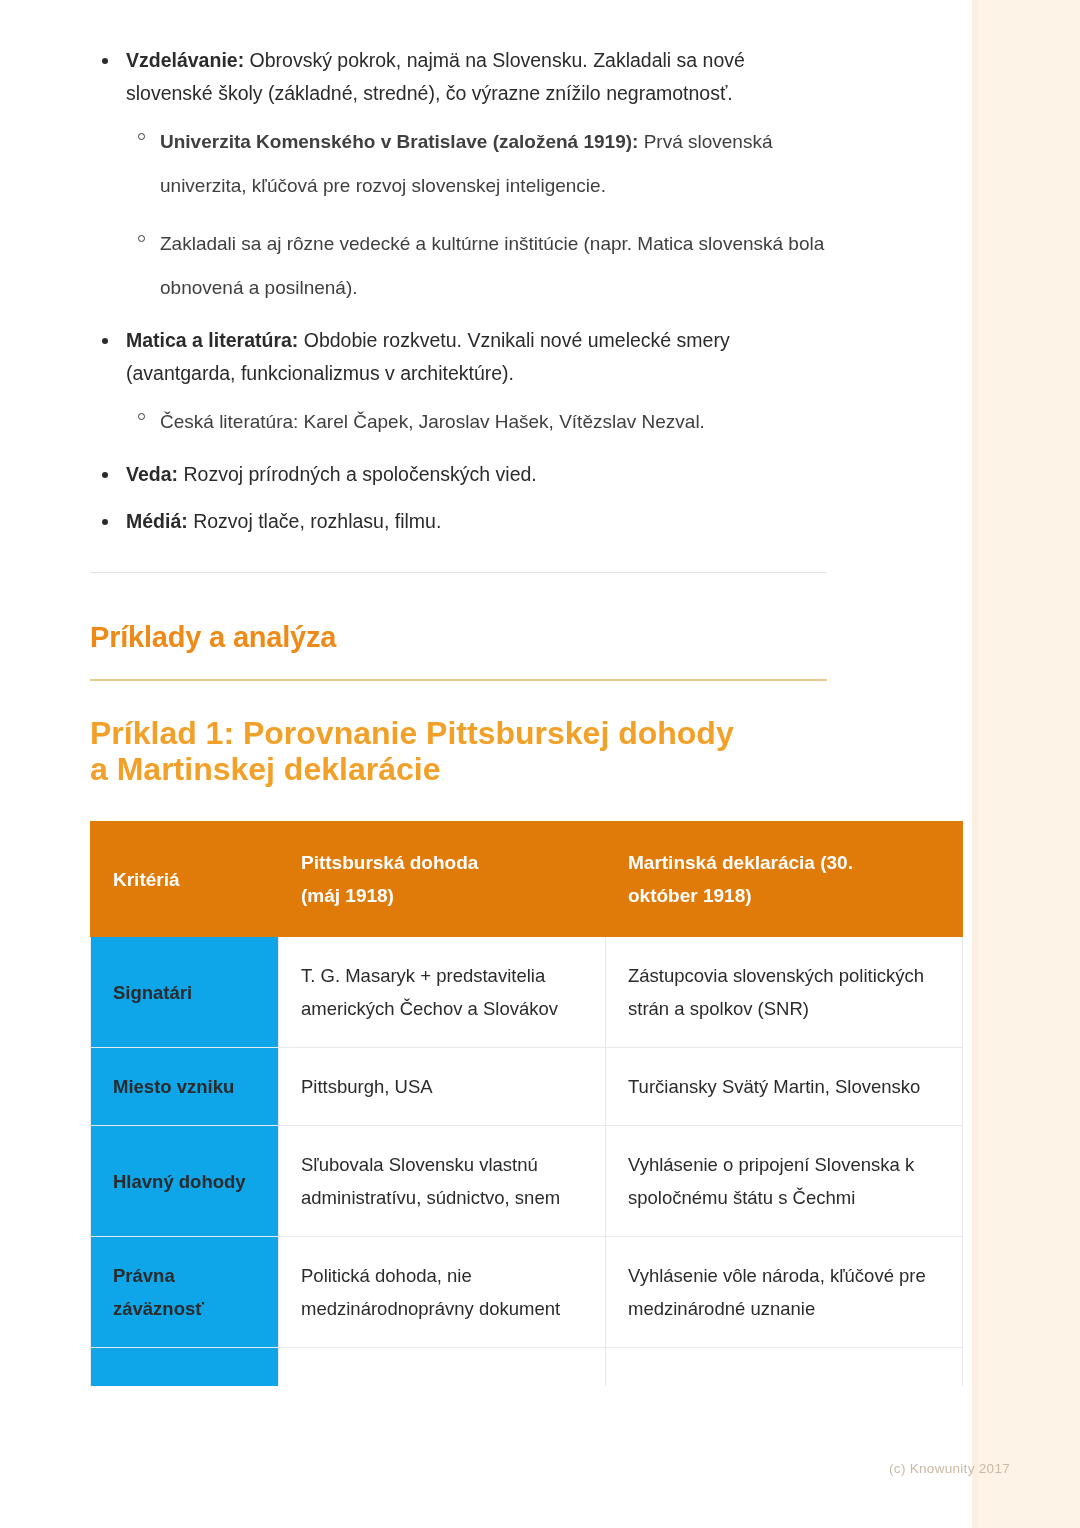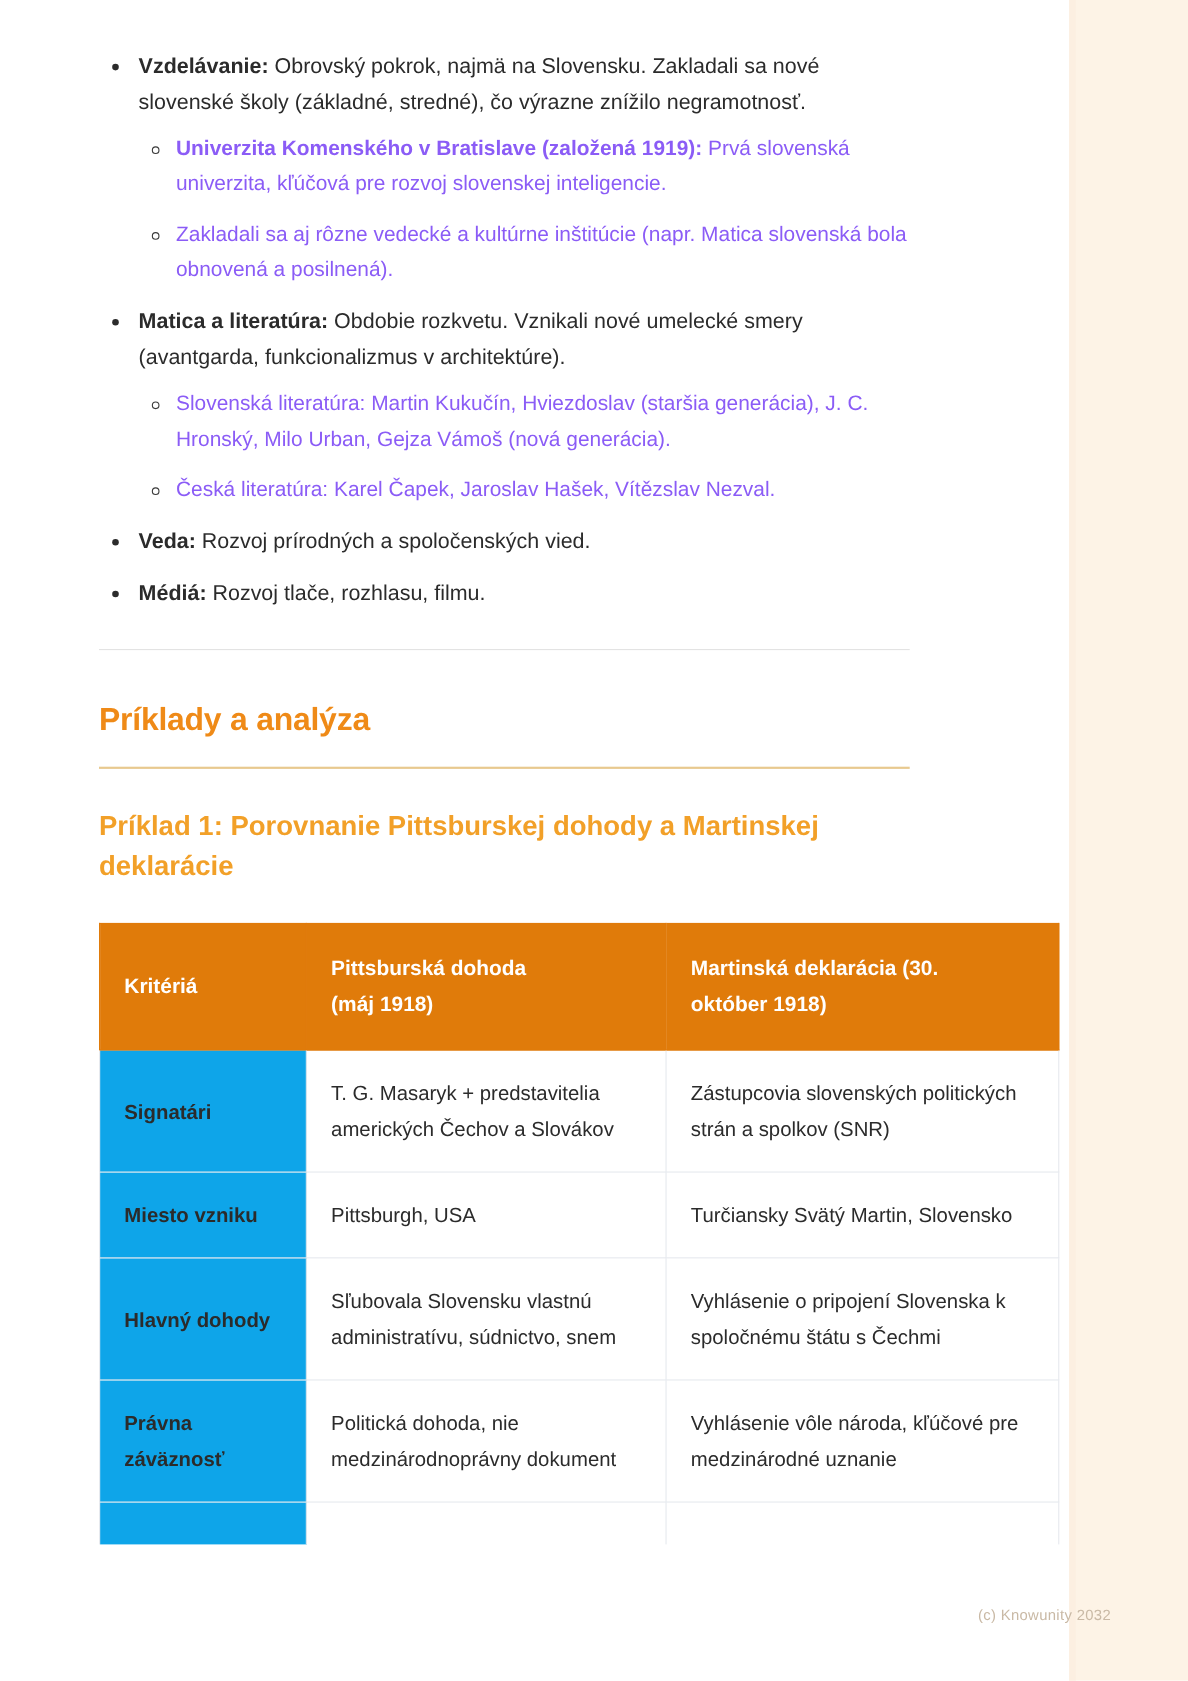--- a/index.html
+++ b/index.html
@@ -70,22 +70,22 @@
   ul.lvl2 {
     list-style: none;
     margin: 10px 0 0 0;
     padding: 0;
   }
   ul.lvl2 > li {
     position: relative;
     padding-left: 34px;
     margin-bottom: 14px;
     font-size: 19px;
-    line-height: 32px;
-    color: #8b5cf6;
+    line-height: 44px;
+    color: #404040;
   }
   ul.lvl2 > li::before {
     content: "";
     position: absolute;
     left: 12px;
     top: 13px;
     width: 7px;
     height: 7px;
     border-radius: 50%;
     border: 1.5px solid #3a3a3a;
@@ -110,21 +110,21 @@
     letter-spacing: -0.2px;
   }
   .title-rule {
     margin-top: 22px;
     width: 737px;
     height: 2px;
     background: #e8c98f;
   }
 
   h2.sub-title {
-    font-size: 25px;
+    font-size: 32px;
     line-height: 36px;
     color: #f2a028;
     font-weight: bold;
     margin: 34px 0 0 0;
     max-width: 660px;
   }
 
   table.cmp {
     margin-top: 34px;
     border-collapse: collapse;
@@ -194,23 +194,20 @@
           <li>
             <span>Zakladali sa aj rôzne vedecké a kultúrne inštitúcie (napr. Matica slovenská bola obnovená a posilnená).</span>
           </li>
         </ul>
       </li>
 
       <li>
         <span class="b">Matica a literatúra:</span><span> Obdobie rozkvetu. Vznikali nové umelecké smery (avantgarda, funkcionalizmus v architektúre).</span>
         <ul class="lvl2">
           <li>
-            <span>Slovenská literatúra: Martin Kukučín, Hviezdoslav (staršia generácia), J. C. Hronský, Milo Urban, Gejza Vámoš (nová generácia).</span>
-          </li>
-          <li>
             <span>Česká literatúra: Karel Čapek, Jaroslav Hašek, Vítězslav Nezval.</span>
           </li>
         </ul>
       </li>
 
       <li>
         <span class="b">Veda:</span><span> Rozvoj prírodných a spoločenských vied.</span>
       </li>
 
       <li>
@@ -264,15 +261,15 @@
         <tr class="partial">
           <td class="key"></td>
           <td></td>
           <td></td>
         </tr>
       </tbody>
     </table>
 
   </div>
 
-  <div class="watermark">(c) Knowunity 2032</div>
+  <div class="watermark">(c) Knowunity 2017</div>
 
 </div>
 
 </body></html>

